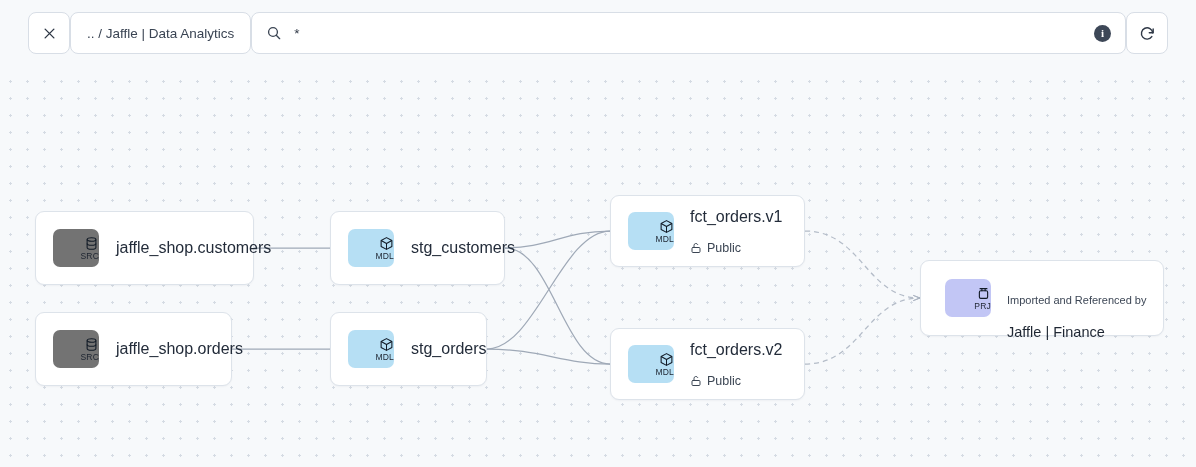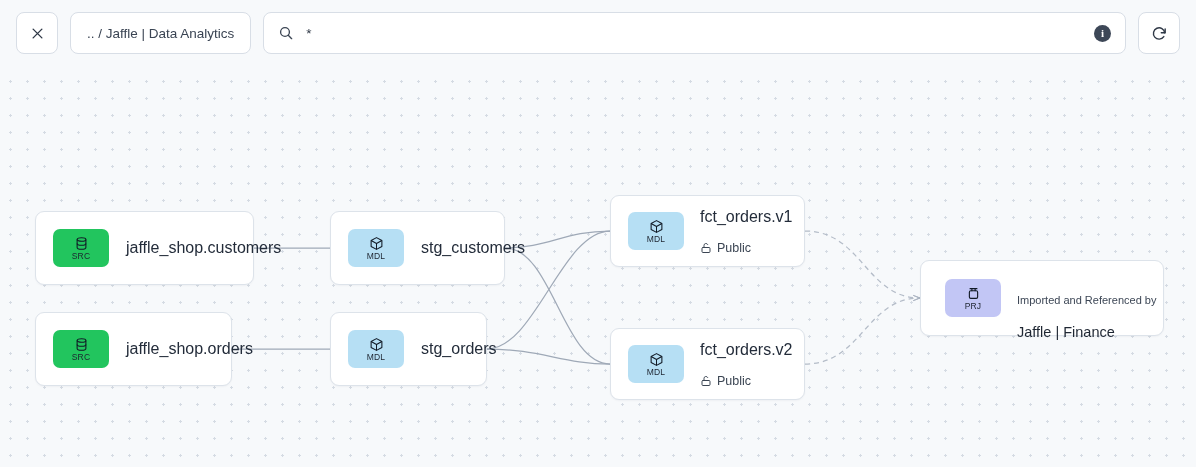--- a/index.html
+++ b/index.html
@@ -31,22 +31,21 @@
 
   
   #toolbar {
     position: absolute;
     left: 0; top: 0;
     width: 1196px;
     height: 66px;
     background: #f7f9fb;
     display: flex;
     align-items: center;
-    padding: 0 16px;
-    gap: 12px;
+    padding: 0 28px;
     z-index: 40;
   }
 
   .tb-btn {
     height: 42px;
     min-width: 42px;
     background: #ffffff;
     border: 1px solid #d8dee6;
     border-radius: 8px;
     display: flex;
@@ -110,39 +109,39 @@
     border: 1px solid #dde3ea;
     border-radius: 9px;
     display: flex;
     align-items: center;
     z-index: 20;
     box-shadow: 0 1px 2px rgba(25,35,55,0.04);
     cursor: pointer;
   }
 
   .badge {
-    width: 56px;
+    width: 46px;
     height: 38px;
     border-radius: 7px;
     display: flex;
     flex-direction: column;
-    align-items: center;
+    align-items: flex-end;
     justify-content: center;
     flex: 0 0 auto;
     gap: 1px;
   }
   .badge svg { display: block; }
   .badge .badge-text {
     font-size: 8.5px;
     letter-spacing: 0.2px;
     color: #1d2430;
     font-family: "Liberation Sans", sans-serif;
     line-height: 1;
   }
-  .badge-src { background: #22c55e; }
+  .badge-src { background: #737373; }
   .badge-mdl { background: #b6dff4; }
   .badge-prj { background: #c2c6f5; margin-left: 7px; }
 
   .node-body {
     display: flex;
     flex-direction: column;
     justify-content: center;
     min-width: 0;
   }
   .node-title {

